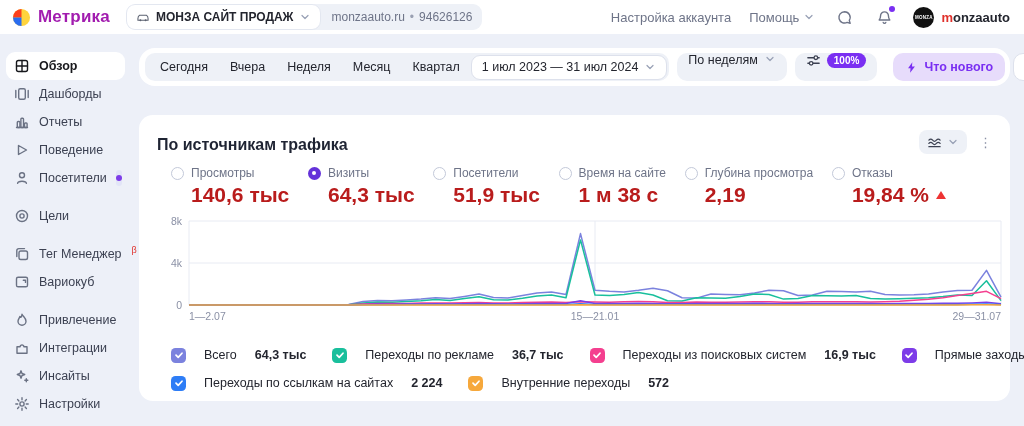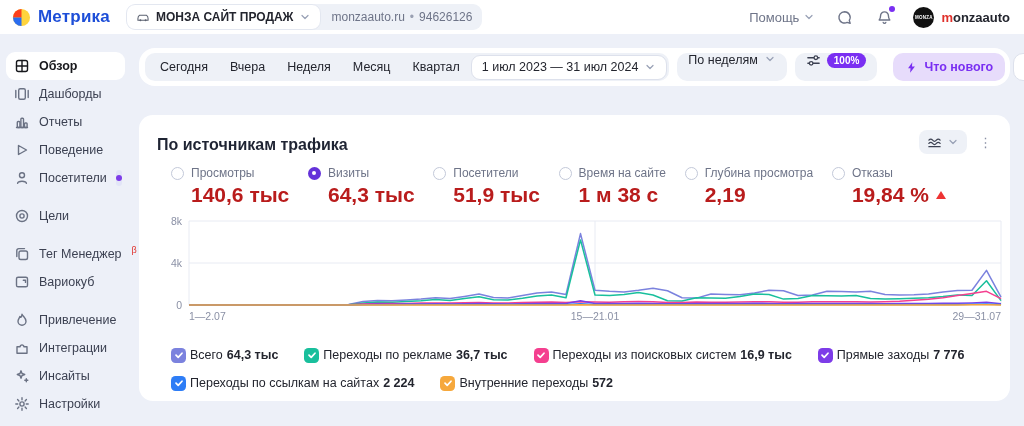--- a/index.html
+++ b/index.html
@@ -3,21 +3,21 @@
 <meta charset="utf-8">
 <style>
   * { margin:0; padding:0; box-sizing:border-box; }
   html,body { width:1024px; height:426px; }
   body { font-family:"Liberation Sans", sans-serif; background:#edf0f8; color:#20222c; overflow:hidden; }
   .stage { position:relative; width:1024px; height:426px; }
 
   
   .header { position:absolute; top:0; left:0; right:0; height:34px; background:#fff; display:flex; align-items:center; padding:0 14px 0 12px; z-index:5; }
   .logo { display:flex; align-items:center; gap:7px; cursor:pointer; }
-  .logo-text { font-size:17px; font-weight:700; letter-spacing:.2px; color:#1d4ed8; }
+  .logo-text { font-size:17px; font-weight:700; letter-spacing:.2px; color:#a21caf; }
   .counter-switcher { display:flex; align-items:center; margin-left:16px; background:#eef1f7; border-radius:9px; height:26px; overflow:hidden; cursor:pointer; }
   .counter-main { display:flex; align-items:center; gap:6px; background:#fff; border:1px solid #e3e7f0; border-radius:9px; height:26px; padding:0 9px;justify-content:center; }
   .counter-name { font-size:12px; font-weight:700; color:#23252e; white-space:nowrap; }
   .counter-meta { display:flex; align-items:center; gap:5px; padding:0 10px; font-size:12px; color:#6e7488; white-space:nowrap; }
   .counter-meta .dot { color:#9aa0b2; }
   .header-right { margin-left:auto; display:flex; align-items:center; gap:18px; }
   .header-link { font-size:13px; color:#6e7488; text-decoration:none; display:flex; align-items:center; gap:4px; cursor:pointer; }
   .icon-btn { position:relative; display:flex; align-items:center; justify-content:center; width:22px; height:22px; cursor:pointer; }
   .notif-dot { position:absolute; top:0; right:0; width:6px; height:6px; border-radius:50%; background:#7a2ff2; }
   .avatar { width:21px; height:21px; border-radius:50%; background:#111; color:#fff; font-size:4.5px; font-weight:700; display:flex; align-items:center; justify-content:center; letter-spacing:.3px; }
@@ -65,21 +65,21 @@
   .radio.sel { border:none; background:#6432d9; }
   .radio.sel::after { content:""; position:absolute; left:4.5px; top:4.5px; width:4px; height:4px; border-radius:50%; background:#fff; }
   .metric-label { font-size:12px; color:#6e7488; white-space:nowrap; }
   .metric-value { margin-top:3px; padding-left:20px; font-size:21px; font-weight:700; color:#b91c1c; white-space:nowrap; display:flex; align-items:center; gap:7px; }
   .trend-up { width:0; height:0; border-left:5px solid transparent; border-right:5px solid transparent; border-bottom:8px solid #e33; display:inline-block; }
 
   
   .chart-wrap { margin-top:8px; }
   .legend { margin-top:6px; padding-left:14px; }
   .legend-row { display:flex; align-items:center; gap:26px; height:28px; }
-  .legend-item { display:flex; align-items:flex-start; gap:4px; cursor:pointer; }
+  .legend-item { display:flex; align-items:flex-start; gap:18px; cursor:pointer; }
   .cbx { width:15px; height:15px; border-radius:4.5px; display:flex; align-items:center; justify-content:center; }
   .legend-name { font-size:12.5px; color:#23252e; white-space:nowrap; }
   .legend-val { font-size:12.5px; font-weight:700; color:#23252e; white-space:nowrap; }
 </style>
 </head>
 <body>
 
 <div class="stage">
 
   <header class="header">
@@ -109,20 +109,21 @@
             </svg>
         </span>
       </span>
       <span class="counter-meta">
         <span>monzaauto.ru</span>
         <span class="dot">•</span>
         <span>94626126</span>
       </span>
     </div>
     <div class="header-right">
+      <a class="header-link">Настройка аккаунта</a>
       <a class="header-link">
         <span>Помощь</span>
         <span style="display:flex">
           <svg width="12" height="12" viewBox="0 0 16 16">
               <path d="M4 6l4 4 4-4" fill="none" stroke="#98a0b5" stroke-width="1.6" stroke-linecap="round" stroke-linejoin="round"></path>
             </svg>
         </span>
       </a>
       <span class="icon-btn">
         <svg width="17" height="17" viewBox="0 0 16 16">

